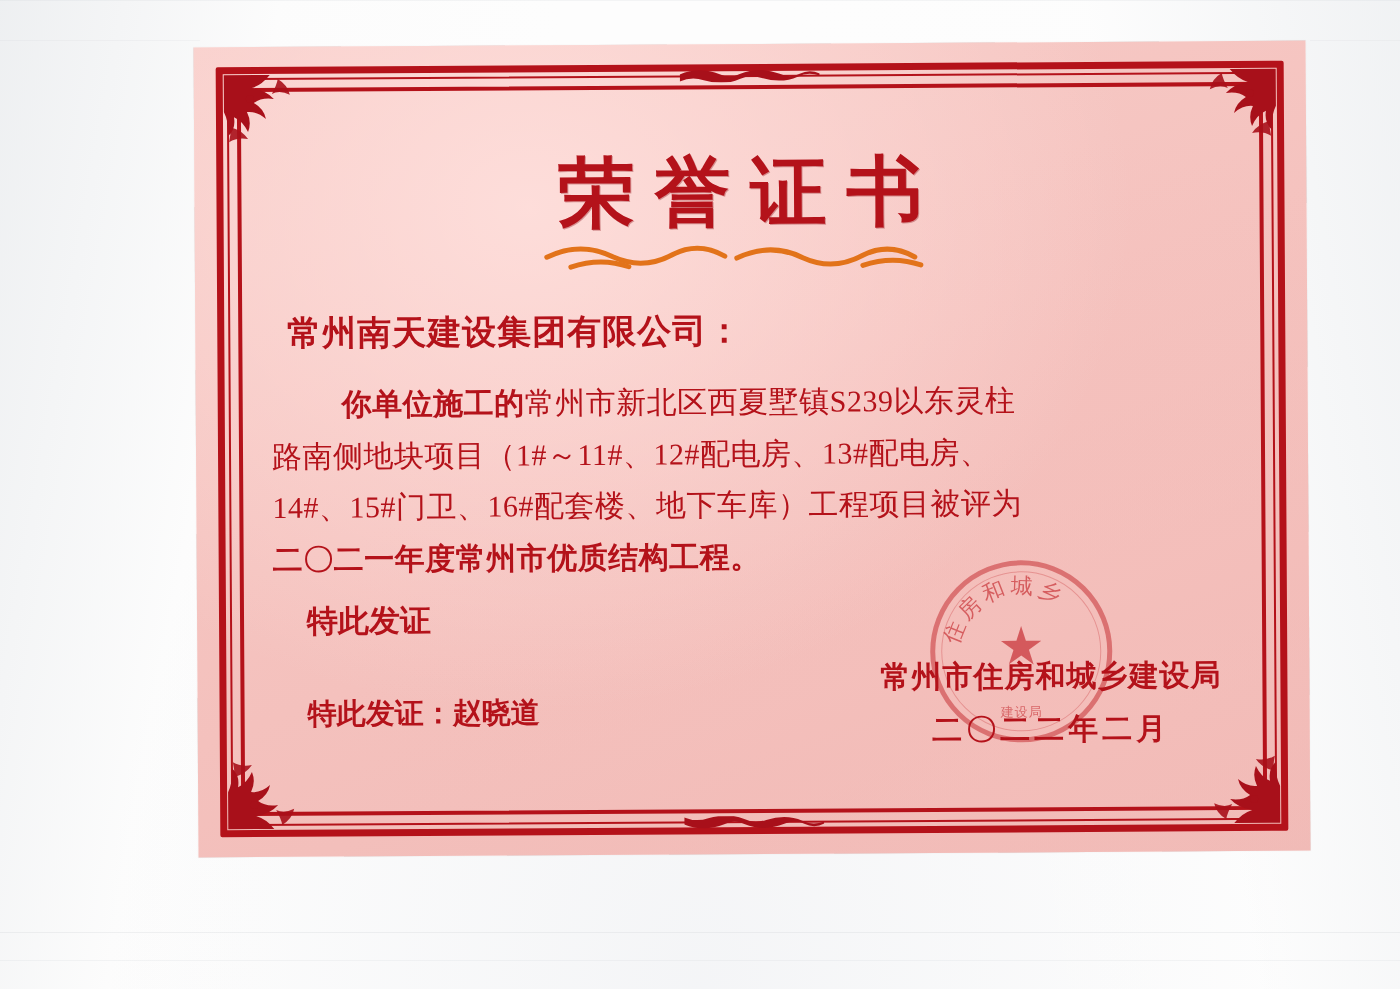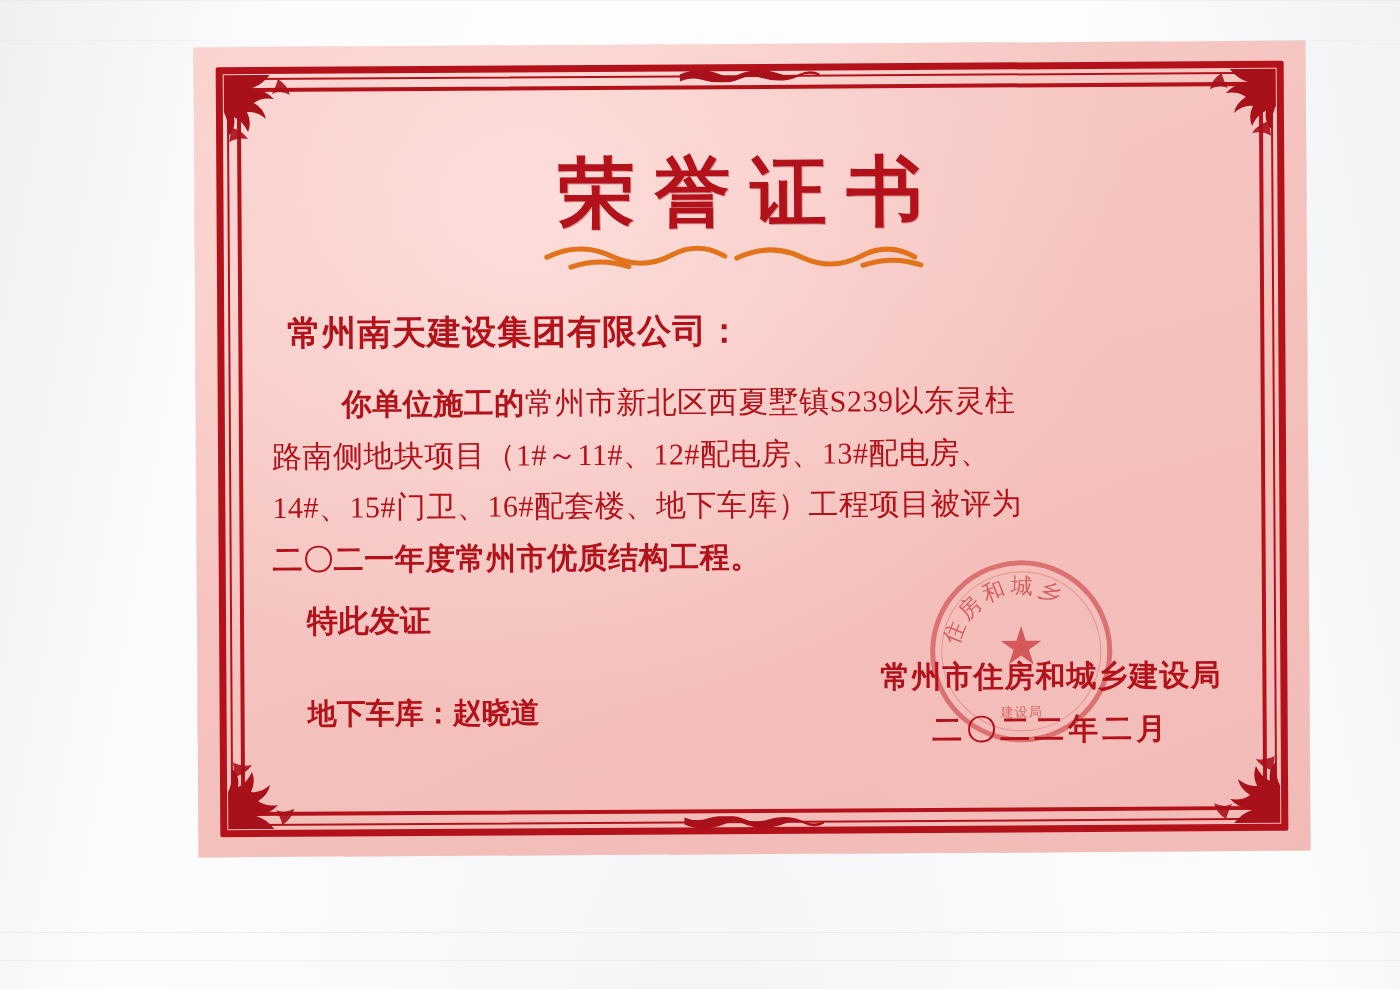--- a/index.html
+++ b/index.html
@@ -314,21 +314,21 @@
       </div>
       <div>路南侧地块项目（1#～11#、12#配电房、13#配电房、</div>
       <div>14#、15#门卫、16#配套楼、地下车库）工程项目被评为</div>
       <div class="bold">二〇二一年度常州市优质结构工程。</div>
     </div>
 
     <div class="declare">特此发证</div>
 
     <div class="signature-row">
       <div class="manager">
-        <span>地下车库：</span><span>赵晓道</span>
+        <span>特此发证：</span><span>赵晓道</span>
       </div>
 
       <div class="issuer-block">
         <div class="seal">
           <div class="seal-inner"></div>
           <div class="seal-arc">
             <svg viewBox="0 0 172 172">
               <defs>
                 <path id="sealArc" d="M 22,92 A 64,64 0 0 1 150,92" fill="none"></path>
               </defs>

